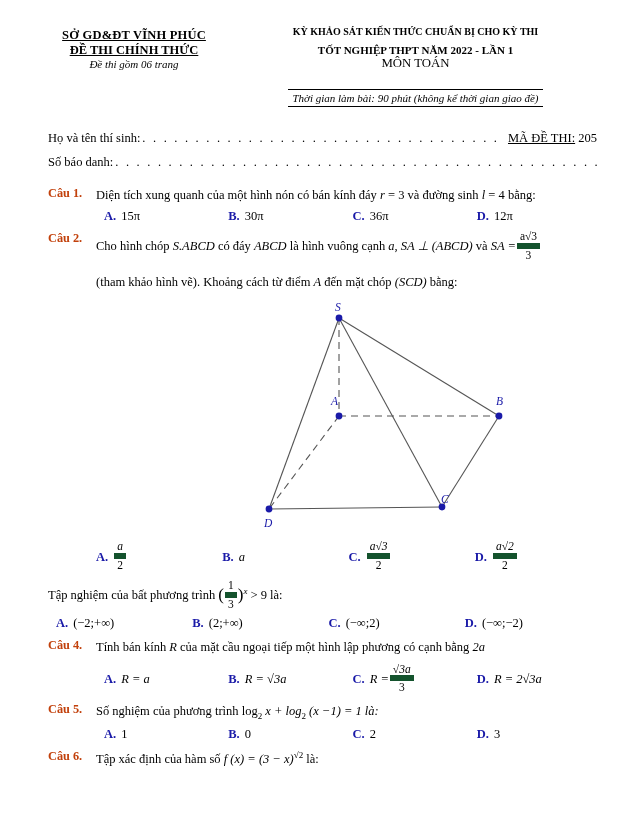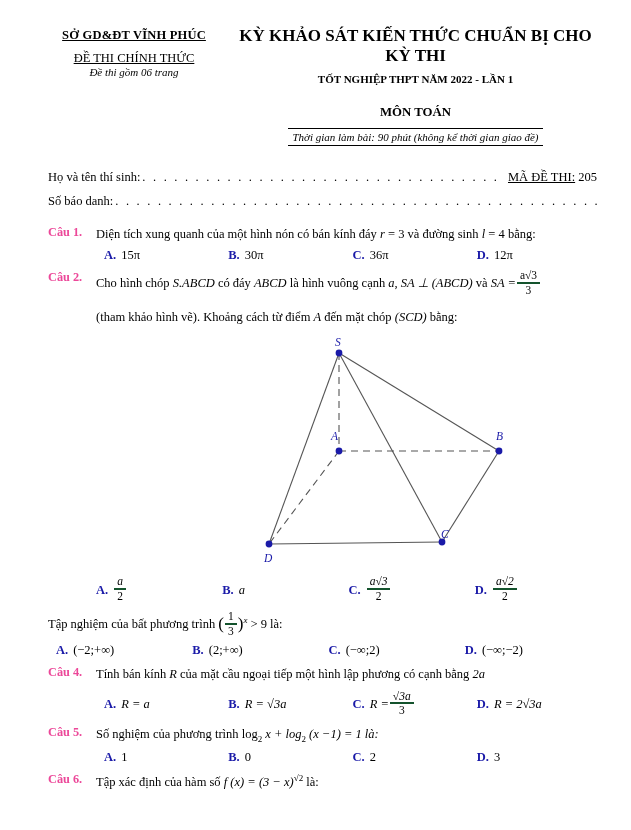--- a/index.html
+++ b/index.html
@@ -38,48 +38,48 @@
     flex: 1;
     text-align: center;
   }
   .h-line1 {
     font-weight: bold;
     font-size: 12.5px;
     letter-spacing: .2px;
     text-decoration: underline;
   }
   .h-line2 {
-    font-weight: normal;
+    font-weight: bold;
     font-size: 12.5px;
-    margin-top: 8px;
+    margin-top: 0;
     text-decoration: underline;
   }
   .h-line3 {
     font-style: italic;
     font-size: 11px;
     margin-top: 0;
   }
   .r-line1 {
     font-weight: bold;
-    font-size: 17px;
+    font-size: 10px;
   }
   .r-line2 {
     font-weight: bold;
     font-size: 11px;
     margin-top: 7px;
   }
   .r-line3 {
-    font-weight: bold;
+    font-weight: normal;
     font-size: 12.8px;
-    margin-top: 20px;
+    margin-top: 0;
   }
   .r-line4 {
     font-style: italic;
     font-size: 11px;
-    margin-top: 8px;
+    margin-top: 18px;
     display: inline-block;
     border-top: 1px solid #000;
     border-bottom: 1px solid #000;
     padding: 2px 4px 2px 4px;
   }
 
   
   .candidate {
     margin-top: 24px;
     padding: 0 34px 0 48px;
@@ -115,21 +115,21 @@
     margin-top: 16px;
     padding: 0 30px 0 48px;
     box-sizing: border-box;
     font-size: 12.5px;
   }
   .q {
     display: flex;
     margin-bottom: 3px;
   }
   .q-label {
-    color: #ec4899;
+    color: #c2410c;
     font-weight: bold;
     width: 48px;
     flex-shrink: 0;
     font-size: 12.3px;
   }
   .q-body {
     flex: 1;
   }
   .q-text {
     line-height: 1.5;
@@ -159,21 +159,21 @@
     text-align: center;
     line-height: 1.12;
     font-size: 11.5px;
     margin: 0 1px;
     position: relative;
     top: -1px;
   }
   .frac .num {
     display: block;
     padding: 0 3px;
-    border-bottom: 2px solid #14532d;
+    border-bottom: 6px solid #14532d;
   }
   .frac .den {
     display: block;
     padding: 0 3px;
   }
   .sup { font-size: 9px; vertical-align: super; }
   .sub { font-size: 9px; vertical-align: sub; }
   .bigparen {
     display: inline-block;
     font-size: 17px;

